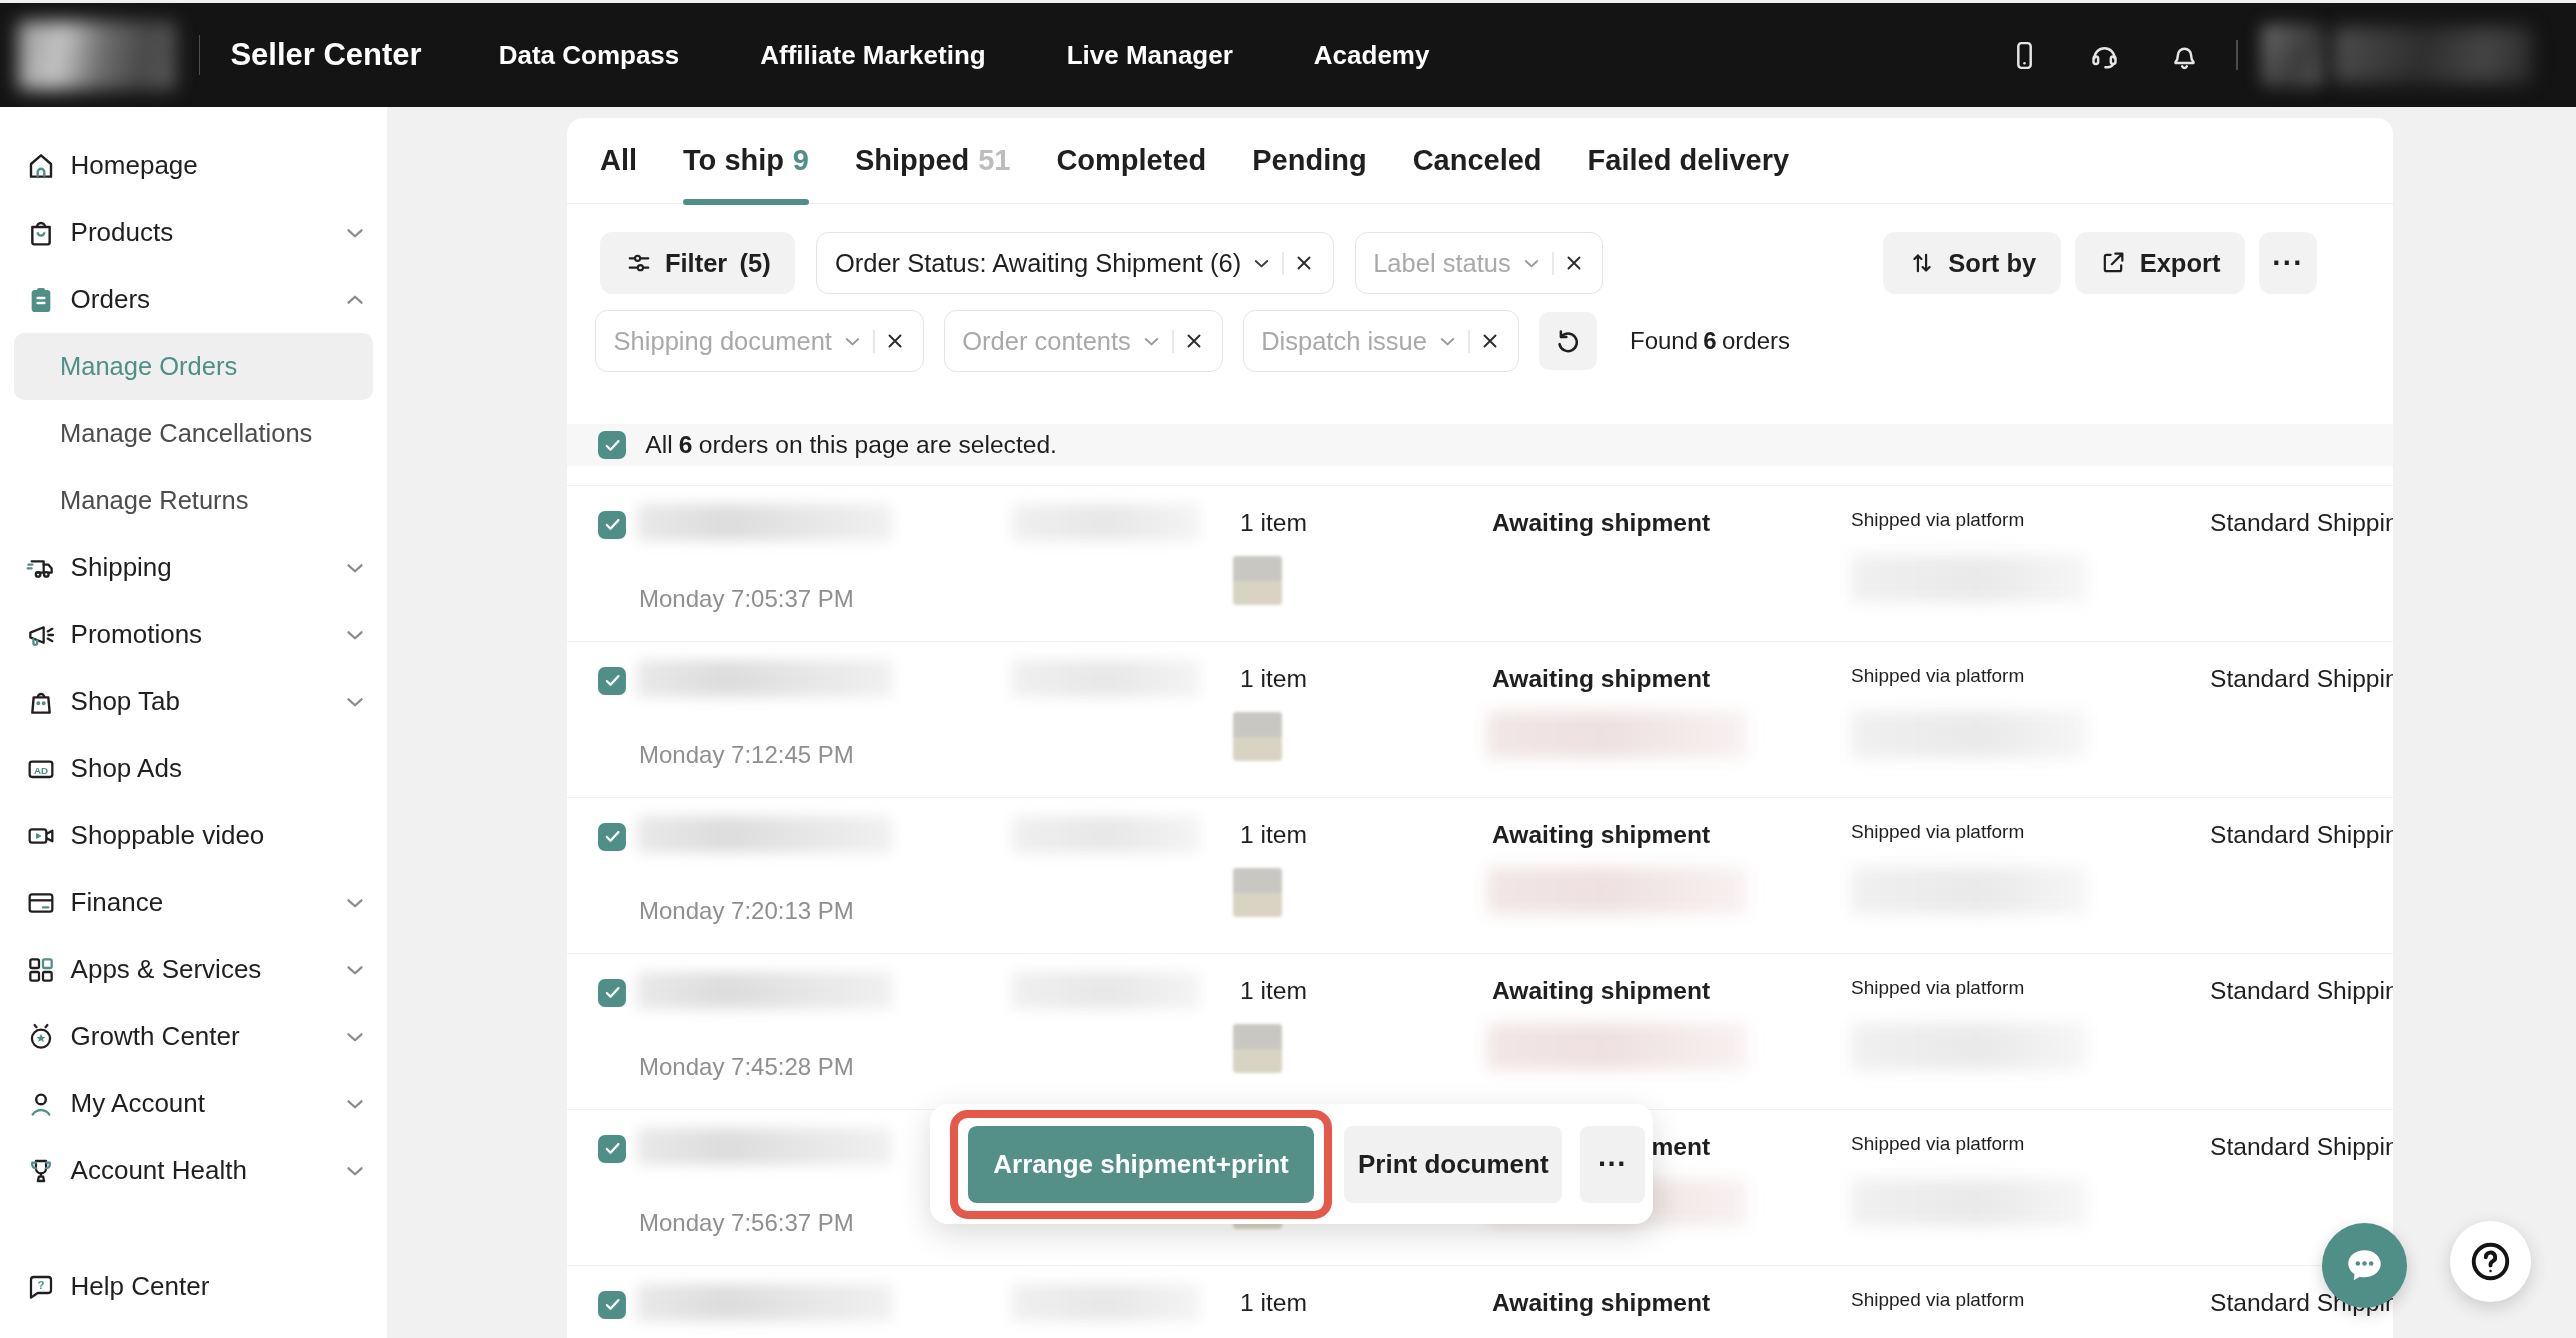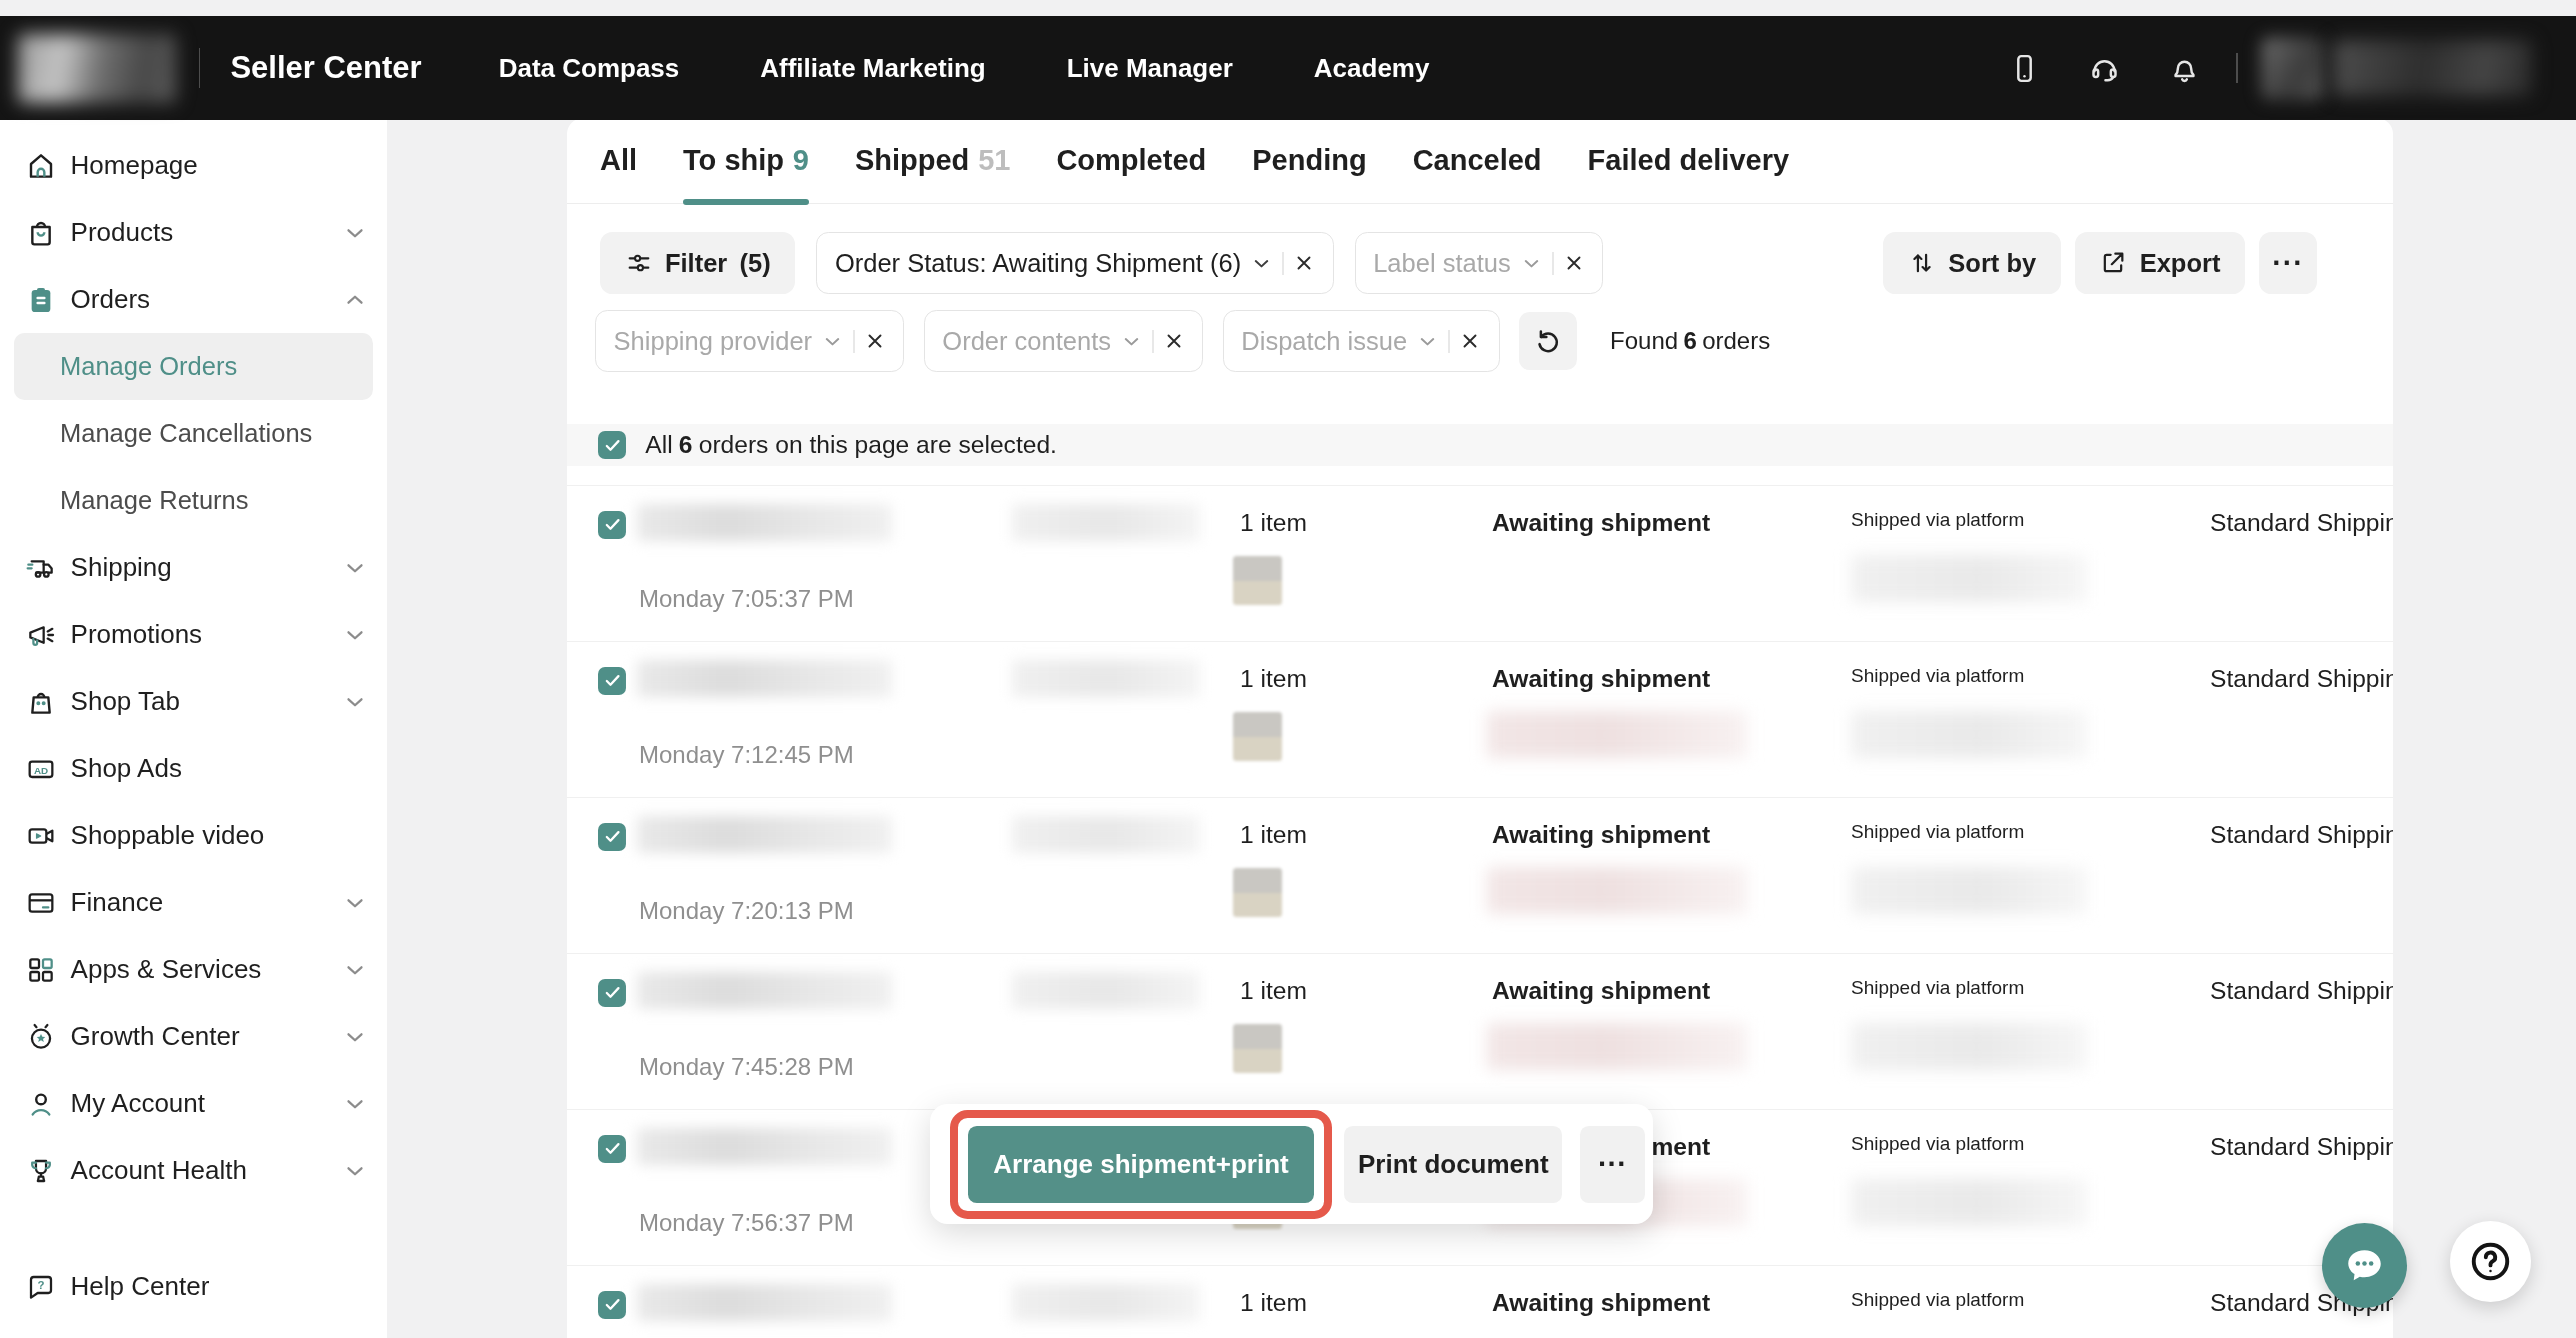--- a/index.html
+++ b/index.html
@@ -1,21 +1,21 @@
 <!DOCTYPE html>
 <html style="font-size:14px"><head>
 <meta charset="utf-8">
 <style>
   html,body{margin:0;padding:0;background:#f1f1f2;}
   body{width:2576px;height:1338px;position:relative;overflow:hidden;
        font-family:"Liberation Sans",sans-serif;color:#1f1f1f;}
   svg{display:block;}
 
   
-  .topbar{position:absolute;left:0;top:16px;width:100%;height:104px;background:#141414;
+  .topbar{position:absolute;left:0;top:3px;width:100%;height:104px;background:#141414;
           display:flex;align-items:center;z-index:40;}
   .logo-blur{width:158px;height:69px;margin-left:17.6px;border-radius:5.3px;flex:none;
              background:linear-gradient(100deg,#9a9a9a 0%,#c4c4c4 28%,#6f6f6f 52%,#474747 78%,#5c5c5c 100%);
              filter:blur(8.8px);}
   .top-divider{width:1.8px;height:40px;background:#4d4d4d;margin-left:23px;flex:none;}
   .brand{color:#fff;font-size:31px;font-weight:700;margin-left:30px;white-space:nowrap;}
   .top-nav{display:flex;gap:81px;margin-left:77px;}
   .top-link{color:#fff;font-size:26px;font-weight:600;white-space:nowrap;cursor:pointer;}
   .top-right{margin-left:auto;display:flex;align-items:center;margin-right:44px;}
   .tb-icon{width:33px;height:33px;color:#e6e6e6;margin-left:47px;cursor:pointer;}
@@ -456,21 +456,21 @@
         </span>
       <span>Export</span>
     </div>
     <div class="btn-gray more-btn">
       <span>···</span>
     </div>
   </div>
 
   <div class="frow2" id="frow2">
       <div class="chip empty">
-        <span class="lbl">Shipping provider</span>
+        <span class="lbl">Shipping document</span>
         <span class="chev">
           <svg viewBox="0 0 24 24" fill="none" stroke="currentColor" stroke-width="2.1" stroke-linecap="round" stroke-linejoin="round">
             <path d="M6 9.5 12 15l6-5.5"></path>
           </svg>
         </span>
         <span class="vline"></span>
         <span class="x">
           <svg viewBox="0 0 24 24" fill="none" stroke="currentColor" stroke-width="2.1" stroke-linecap="round">
             <path d="M6 6l12 12M18 6 6 18"></path>
           </svg>

